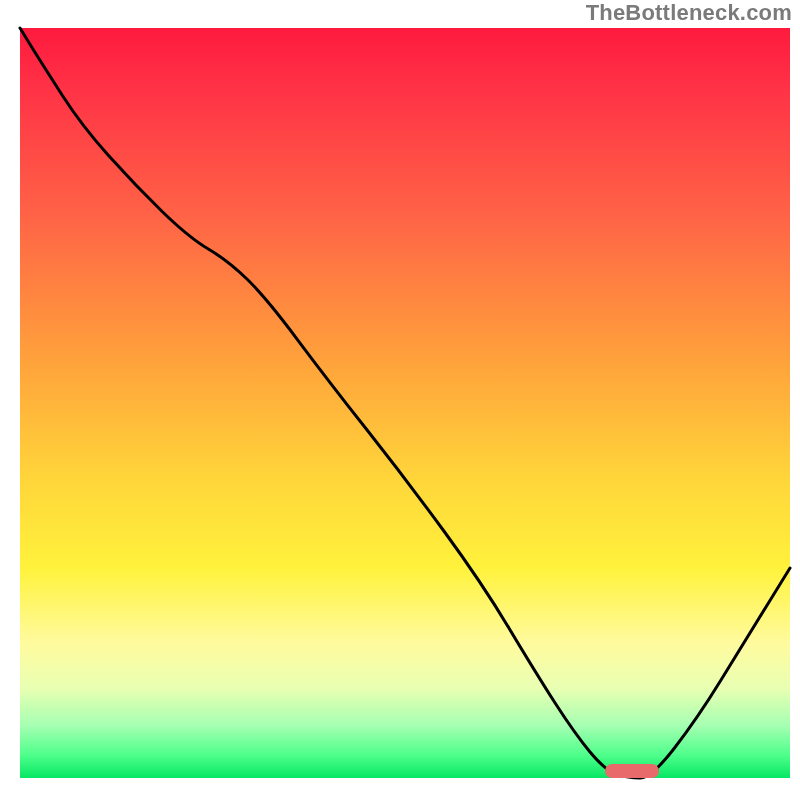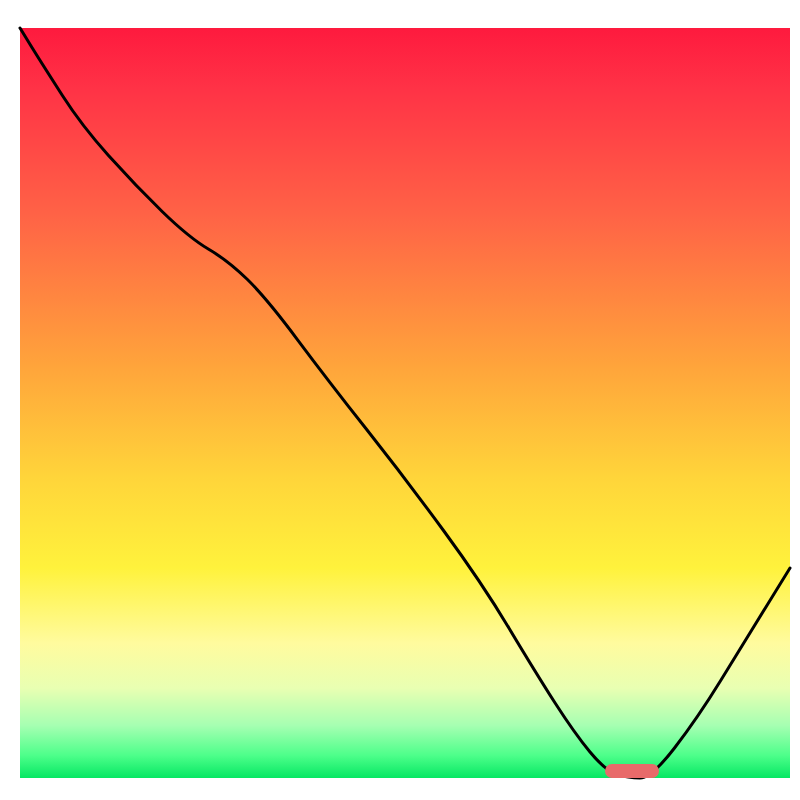--- a/index.html
+++ b/index.html
@@ -68,20 +68,21 @@
     height: 14px;
     border-radius: 7px;
     background: #e86a6a;
   }
 </style>
 </head>
 <body>
 
 <div class="chart-wrap">
 
+  <div class="watermark">TheBottleneck.com</div>
 
   <div class="plot-area">
     <svg class="curve-svg" viewBox="0 0 770 750" preserveAspectRatio="none">
       <path id="curve-path" class="curve-path" d="M 0.0 0.0 Q 0.0 0.0 11.5 18.8 Q 23.1 37.5 42.4 67.5 Q 61.6 97.5 88.5 127.5 Q 115.5 157.5 142.4 183.8 Q 169.4 210.0 188.7 221.3 Q 207.9 232.5 227.2 251.3 Q 246.4 270.0 277.2 311.3 Q 308.0 352.5 346.5 401.3 Q 385.0 450.0 423.5 502.5 Q 462.0 555.0 488.9 600.0 Q 515.9 645.0 535.1 675.0 Q 554.4 705.0 569.8 723.8 Q 585.2 742.5 596.8 746.3 Q 608.3 750.0 619.9 750.0 Q 631.4 750.0 654.5 720.0 Q 677.6 690.0 700.7 652.5 Q 723.8 615.0 746.9 577.5 T 770.0 540.0"></path>
     </svg>
     <div id="marker" class="marker" style="left: 585.2px; width: 53.9px; top: 735.5px; background: rgb(232, 106, 106);"></div>
   </div>
 
 </div>
 

